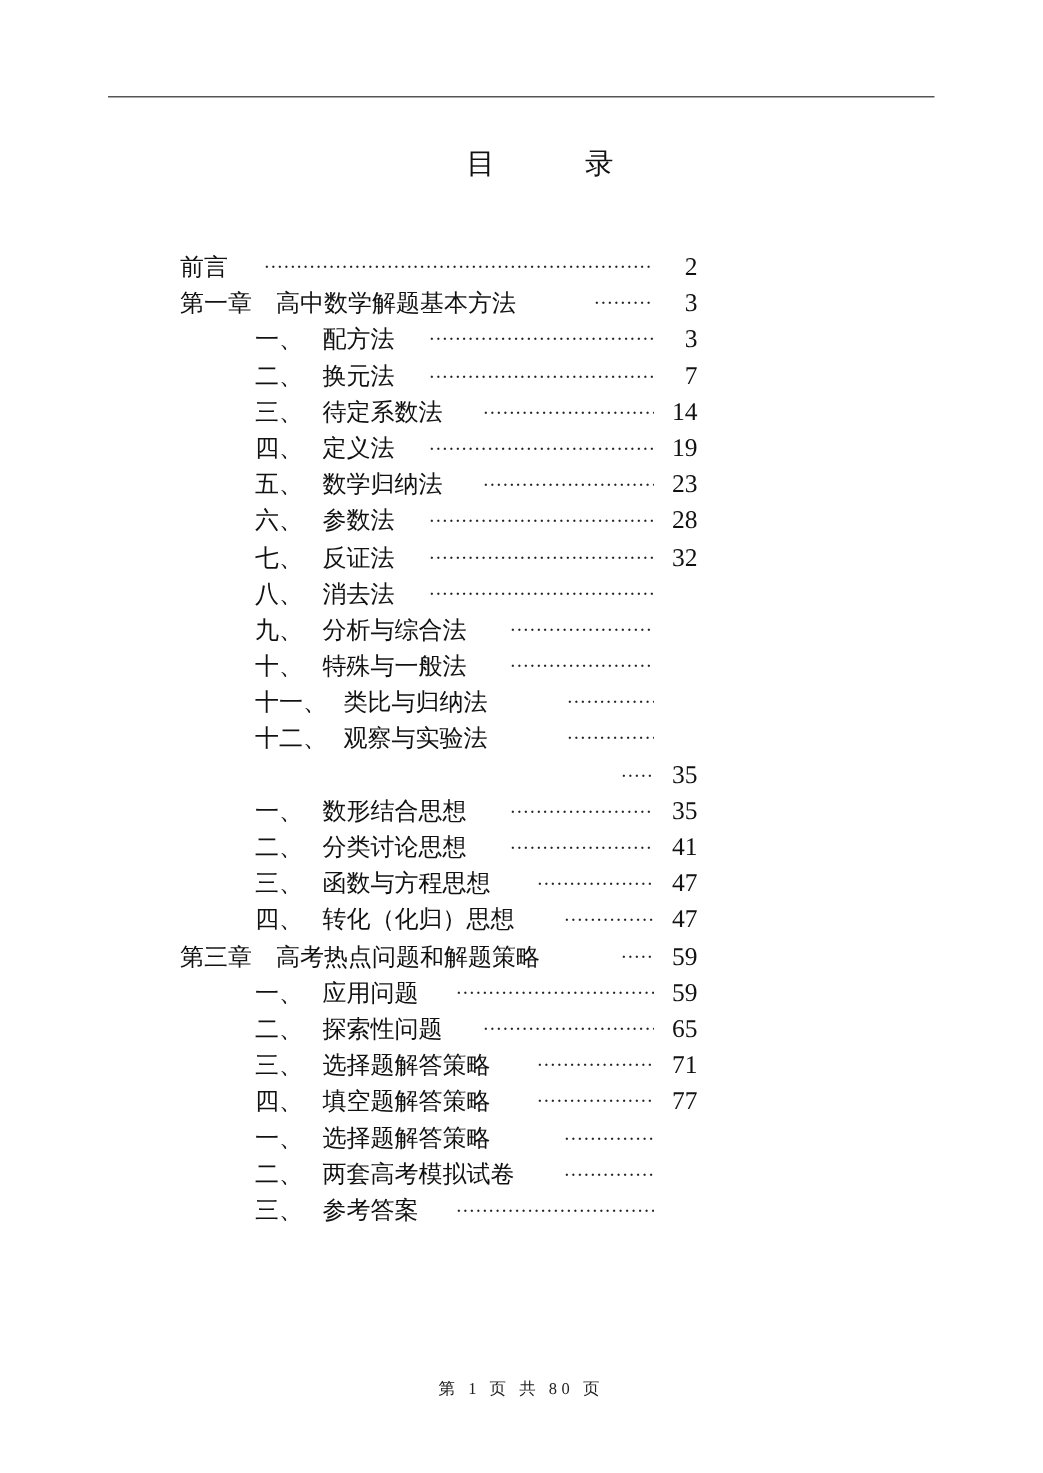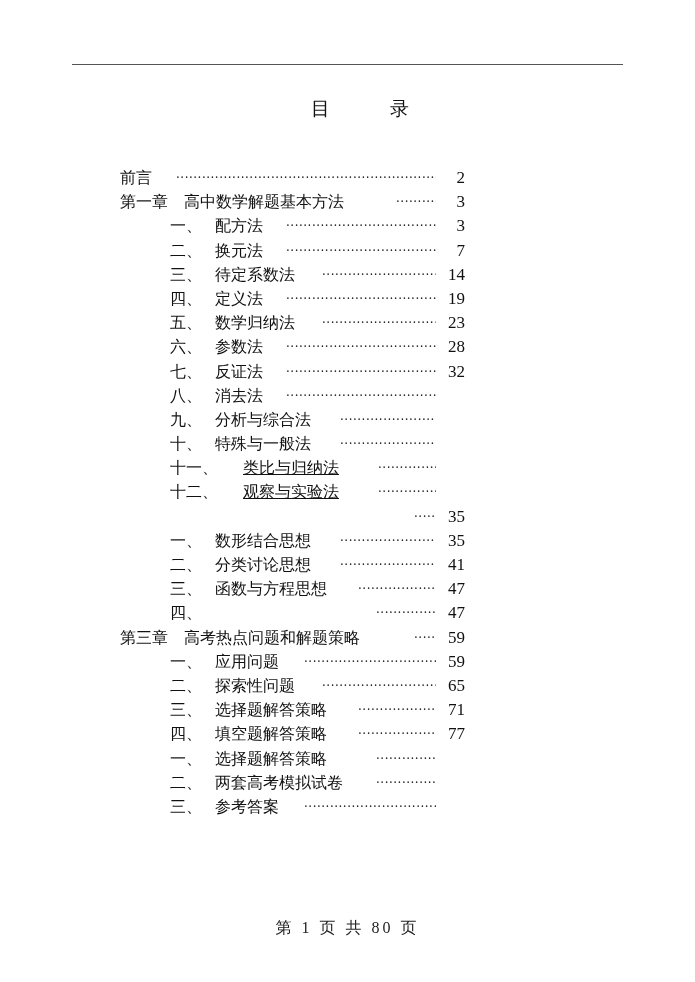--- a/index.html
+++ b/index.html
@@ -76,29 +76,29 @@
       right: 109px; 
       text-align: right;
       font-family: "Liberation Serif", "DejaVu Serif", serif;
       font-size: 17px;
     }
     
     .lvl0 .label { left: 120px; }
     .lvl1 .num { left: 170px; }
     .lvl1 .label { left: 215px; }
     .lvl1w .num { left: 170px; text-align: right; }
-    .lvl1w .label { left: 243px; text-decoration: underline; }
+    .lvl1w .label { left: 229px; }
 
     .footer {
       position: absolute;
       top: 918px;
       left: 0;
       width: 695px;
       text-align: center;
-      font-size: 16px;
+      font-size: 11px;
       color: #222;
       letter-spacing: 3px;
       font-family: "Liberation Serif", "DejaVu Serif", serif;
     }
   </style>
 </head>
 <body>
 
 <div class="top-rule"></div>
 
@@ -207,20 +207,21 @@
       <span class="page">41</span>
     </div>
     <div class="row lvl1">
       <span class="num">三、</span>
       <span class="label">函数与方程思想</span>
       <span class="leader" style="left: 358px;"></span>
       <span class="page">47</span>
     </div>
     <div class="row lvl1">
       <span class="num">四、</span>
+      <span class="label">转化（化归）思想</span>
       <span class="leader" style="left: 376px;"></span>
       <span class="page">47</span>
     </div>
     <div class="row lvl0">
       <span class="label">第三章　高考热点问题和解题策略</span>
       <span class="leader" style="left: 414px;"></span>
       <span class="page">59</span>
     </div>
     <div class="row lvl1">
       <span class="num">一、</span>

